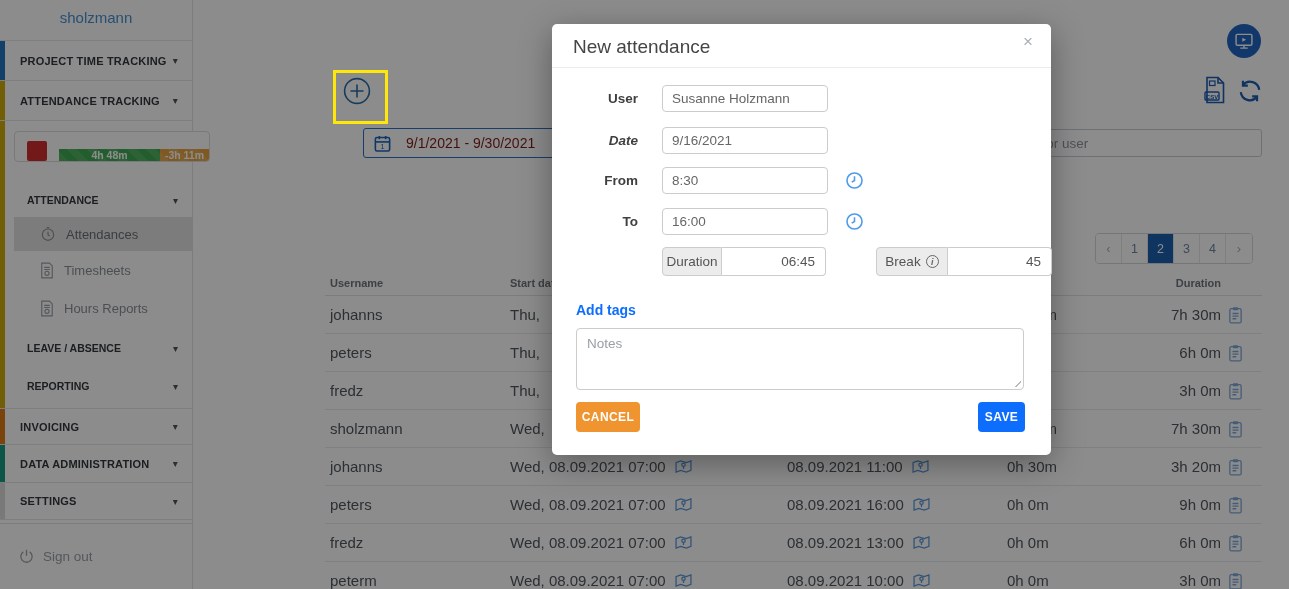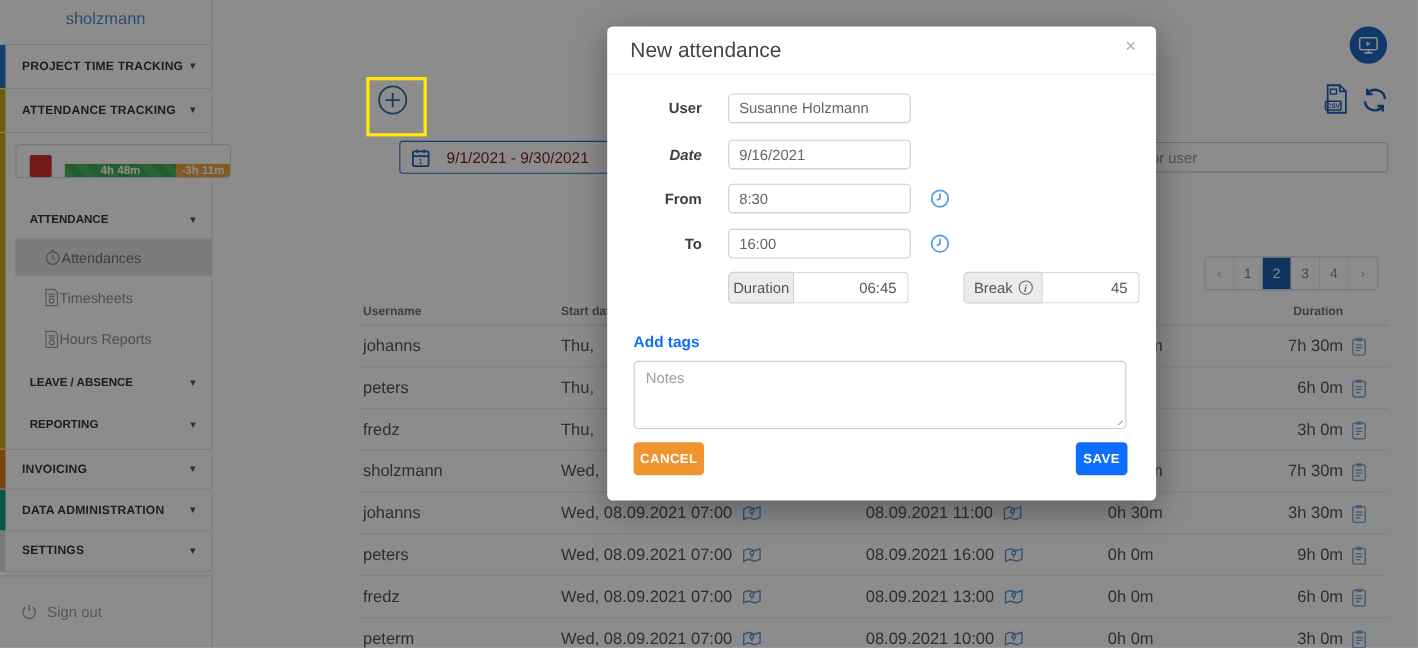--- a/index.html
+++ b/index.html
@@ -20,21 +20,21 @@
   .bar-orange { top:408px; height:37px; background:#e07b16; }
   .bar-teal { top:445px; height:38px; background:#169b82; }
   .bar-gray { top:483px; height:37px; background:#dcdcdc; }
   .timer { position:absolute; left:14px; top:131px; width:196px; height:31px; border:1px solid #ddd; border-radius:4px; background:#fff; display:flex; overflow:hidden; align-items:flex-end; }
   .timer-stop-zone { width:44px; display:flex; align-items:center; justify-content:center; }
   .timer-stop { width:20px; height:20px; background:#d32f2f; border-radius:2px; }
   .timer-seg { display:flex; align-items:center; justify-content:center; color:#fff; font-size:10.5px; font-weight:bold;
       background-image:repeating-linear-gradient(45deg, rgba(255,255,255,.10) 0 7px, rgba(255,255,255,0) 7px 14px); }
   .timer-green { flex:1; background-color:#3fa953; }
   .timer-orange { width:49px; background-color:#e8a33c; }
-  .sb-item { position:absolute; left:14px; width:179px; height:34px; display:flex; align-items:center; padding-left:26px; color:#8a9096; font-size:13px; }
+  .sb-item { position:absolute; left:14px; width:179px; height:34px; display:flex; align-items:center; gap:10px; padding-left:26px; color:#8a9096; font-size:13px; }
   .sb-item.active { background:#e2e2e2; color:#6a7076; }
   .sb-div2 { position:absolute; left:0; top:523px; width:100%; border-top:1px solid #e2e2e2; }
   .sb-signout { position:absolute; left:18px; top:548px; display:flex; align-items:center; gap:8px; color:#9aa0a6; font-size:13.5px; }
 
   
   .add-btn { position:absolute; left:343px; top:77px; width:28px; height:28px; background:none; border:none; cursor:pointer; padding:0; }
   .date-range { position:absolute; left:363px; top:128px; width:240px; height:30px; border:1px solid #2b71c4; border-radius:3px; background:#fff; display:flex; align-items:center; gap:14px; padding-left:9px; }
   .date-range span { color:#7f1d1d; font-size:14px; }
   .filter-input { position:absolute; left:985px; top:129px; width:277px; height:28px; border:1px solid #c9ced4; border-radius:3px; padding:0 10px; font-size:13.5px; color:#555; font-family:inherit; }
   .filter-input::placeholder { color:#8e959c; }
@@ -329,21 +329,21 @@
           <div class="c-end">
             <span>08.09.2021 11:00</span>
             <svg width="17" height="15" viewBox="0 0 24 20" fill="none" stroke="#5b98d6" stroke-width="1.8">
               <path d="M1.5 4.5L8 2l8 2.5L22.5 2v13.5L16 18l-8-2.5-6.5 2.5z"></path>
               <circle cx="12" cy="7.5" r="2.4"></circle>
               <path d="M12 9.9v3.6"></path>
             </svg>
           </div>
           <div class="c-break">0h 30m</div>
           <div class="c-dur">
-            <span>3h 30m</span>
+            <span>3h 20m</span>
             <svg width="15" height="18" viewBox="0 0 20 24" fill="none" stroke="#7fa8d9" stroke-width="1.7">
               <rect x="2.5" y="3.5" width="15" height="19" rx="2"></rect>
               <rect x="6.5" y="1.5" width="7" height="4" rx="1" fill="#7fa8d9" stroke="none"></rect>
               <path d="M6 10h8M6 13.5h8M6 17h5"></path>
             </svg>
           </div>
         </div>
         <div class="t-row">
           <div class="c-user">peters</div>
           <div class="c-start">
@@ -460,21 +460,21 @@
         <path d="M12 6.5V12l-3.5 2"></path>
       </svg>
 
     <div class="grp-label" style="top:223px;left:110px;width:60px;">Duration</div>
     <input class="grp-input" style="top: 223px; left: 170px; width: 104px;" value="06:45">
 
     <div class="grp-label" style="top:223px;left:324px;width:72px;">
       <span>Break</span>
       <span class="info-i">i</span>
     </div>
-    <input class="grp-input" style="top: 223px; left: 396px; width: 88px;" value="45">
+    <input class="grp-input" style="top: 223px; left: 396px; width: 104px;" value="45">
 
     <a class="add-tags" href="#">Add tags</a>
     <textarea class="notes" placeholder="Notes" style=""></textarea>
     <div class="resize-h"></div>
 
     <button class="btn btn-cancel">CANCEL</button>
     <button class="btn btn-save">SAVE</button>
   </div>
 </div>
 

